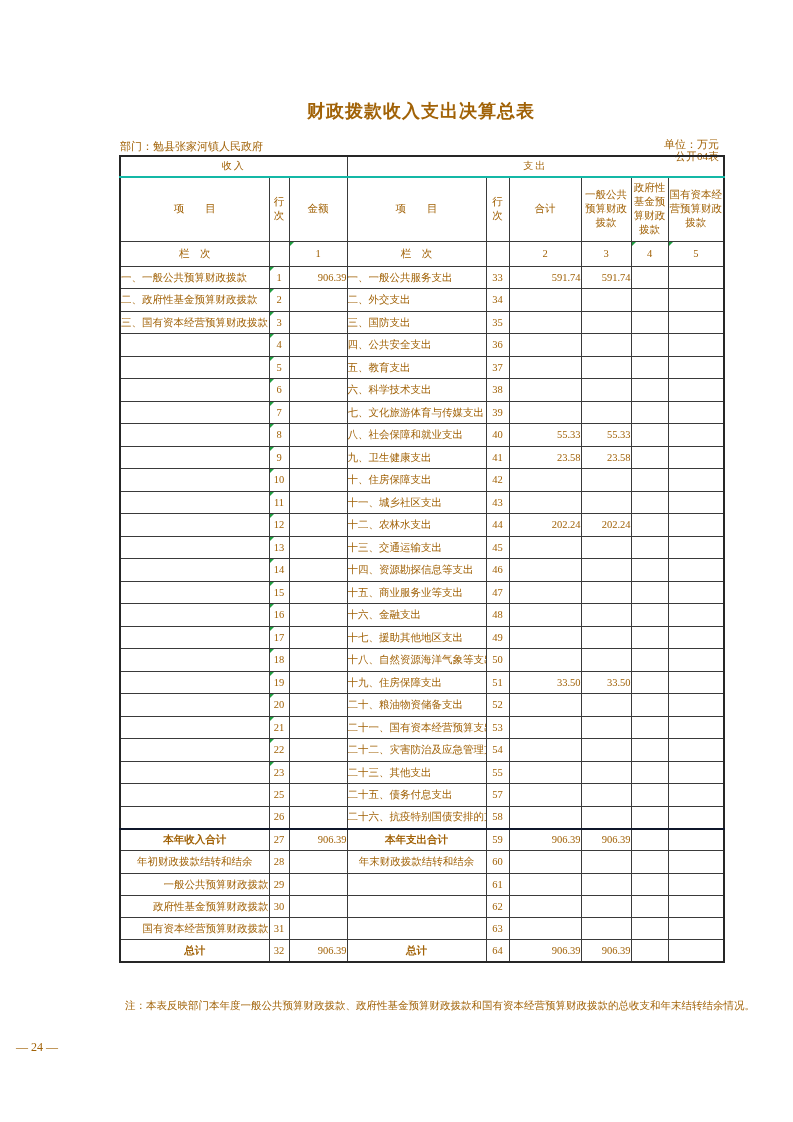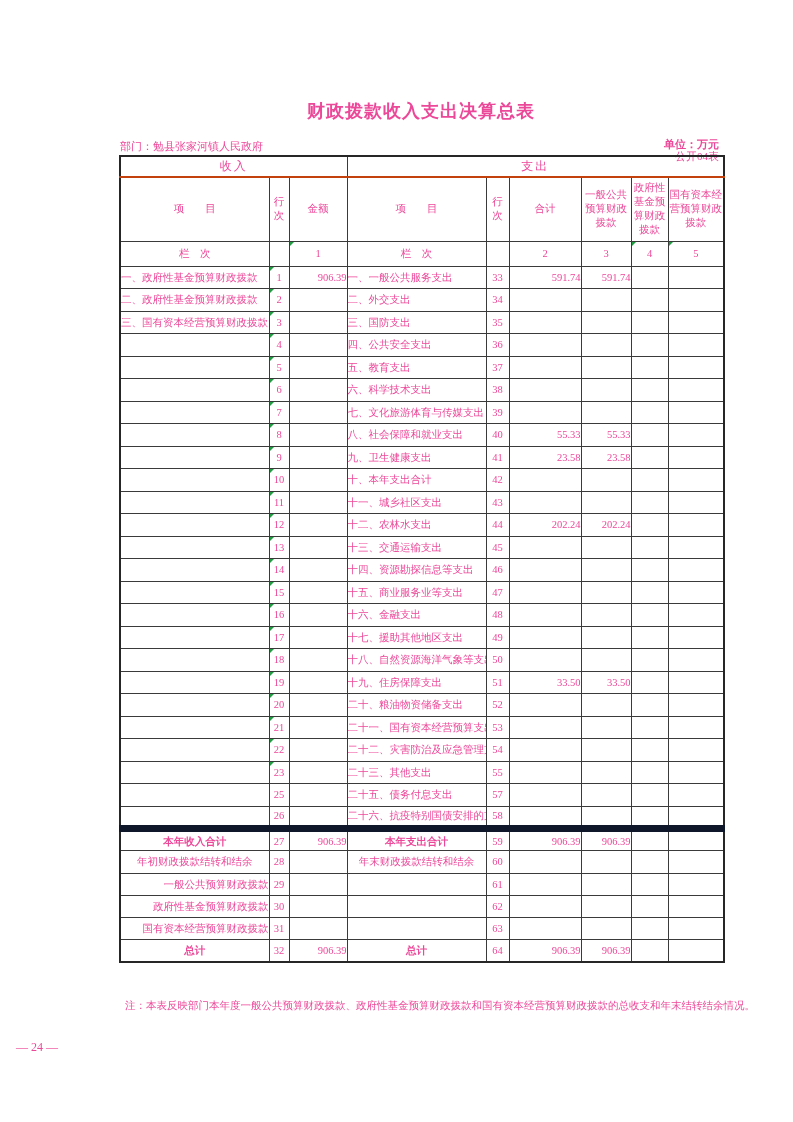--- a/index.html
+++ b/index.html
@@ -1,63 +1,63 @@
 <!DOCTYPE html>
 <html><head>
 <meta charset="utf-8">
 <style>
   html,body{margin:0;padding:0;background:#ffffff;}
   .page{
     position:relative;
     width:793px;height:1122px;
     background:#ffffff;
     font-family:"Liberation Serif","DejaVu Serif",serif;
-    color:#ec4899;
+    color:#a16207;
     overflow:hidden;
   }
   .doc-header{position:absolute;left:119px;top:0;width:604px;}
   .doc-title{
     position:absolute;top:99px;left:0;width:100%;
     text-align:center;font-size:18px;font-weight:bold;letter-spacing:1px;
   }
   .table-code{
     position:absolute;top:121px;right:4px;
     font-size:11px;text-align:right;margin-top:28px;
   }
   .dept-row{position:absolute;top:137px;left:0;width:100%;font-size:11px;}
   .department{position:absolute;left:1px;top:2px;white-space:nowrap;}
-  .unit-label{position:absolute;right:4px;top:0;font-weight:bold;}
+  .unit-label{position:absolute;right:4px;top:0;}
 
   table.budget{
     position:absolute;left:119px;top:155px;
     width:604px;
     border-collapse:collapse;table-layout:fixed;
     border:2px solid #262626;
   }
   table.budget td{
     border:1px solid #3a3a3a;
     font-size:10.5px;
     padding:0;
     position:relative;
     overflow:hidden;
     vertical-align:middle;
     line-height:1.25;
   }
   tr.band{height:21px;}
   tr.band td{
-    border-bottom:2px solid #c2410c;
-    text-align:center;font-size:12px;letter-spacing:2px;
+    border-bottom:2px solid #14b8a6;
+    text-align:center;font-size:10px;letter-spacing:2px;
   }
   tr.colhead{height:64px;}
   tr.colhead td{text-align:center;font-size:10.5px;line-height:1.35;padding:0 1px;}
   tr.lanci{height:25px;padding-left:28px;}
   tr.lanci td{text-align:center;}
   tr.data-row{height:22.5px;}
   tr.footer-row{height:22.3px;}
-  tr.footer-first td{border-top:7px solid #0f172a;}
+  tr.footer-first td{border-top:2px solid #0f172a;}
   td.sec-div{border-left:2px solid #262626;}
 
   td.item{text-align:left;padding-left:3px;white-space:nowrap;}
   td.item-center{text-align:center;white-space:nowrap;}
   td.item-right{text-align:right;padding-right:2px;white-space:nowrap;}
   td.rowno{text-align:center;}
   td.num{text-align:right;padding-right:6px;white-space:nowrap;}
   .bold{font-weight:bold;}
 
   .gmark{
@@ -122,21 +122,21 @@
         <td></td>
         <td><span class="gmark"></span><span>1</span></td>
         <td class="sec-div">栏　次</td>
         <td></td>
         <td><span>2</span></td>
         <td><span>3</span></td>
         <td><span class="gmark"></span><span>4</span></td>
         <td><span class="gmark"></span><span>5</span></td>
       </tr>
     <tr class="data-row">
-          <td class="item">一、政府性基金预算财政拨款</td>
+          <td class="item">一、一般公共预算财政拨款</td>
           <td class="rowno"><span class="gmark"></span>1</td>
           <td class="num">906.39</td>
           <td class="item sec-div">一、一般公共服务支出</td>
           <td class="rowno">33</td>
           <td class="num">591.74</td>
           <td class="num">591.74</td>
           <td class="num"></td>
           <td class="num"></td>
         </tr>
         <tr class="data-row">
@@ -224,21 +224,21 @@
           <td class="rowno">41</td>
           <td class="num">23.58</td>
           <td class="num">23.58</td>
           <td class="num"></td>
           <td class="num"></td>
         </tr>
         <tr class="data-row">
           <td class="item"></td>
           <td class="rowno"><span class="gmark"></span>10</td>
           <td class="num"></td>
-          <td class="item sec-div">十、本年支出合计</td>
+          <td class="item sec-div">十、住房保障支出</td>
           <td class="rowno">42</td>
           <td class="num"></td>
           <td class="num"></td>
           <td class="num"></td>
           <td class="num"></td>
         </tr>
         <tr class="data-row">
           <td class="item"></td>
           <td class="rowno"><span class="gmark"></span>11</td>
           <td class="num"></td>

